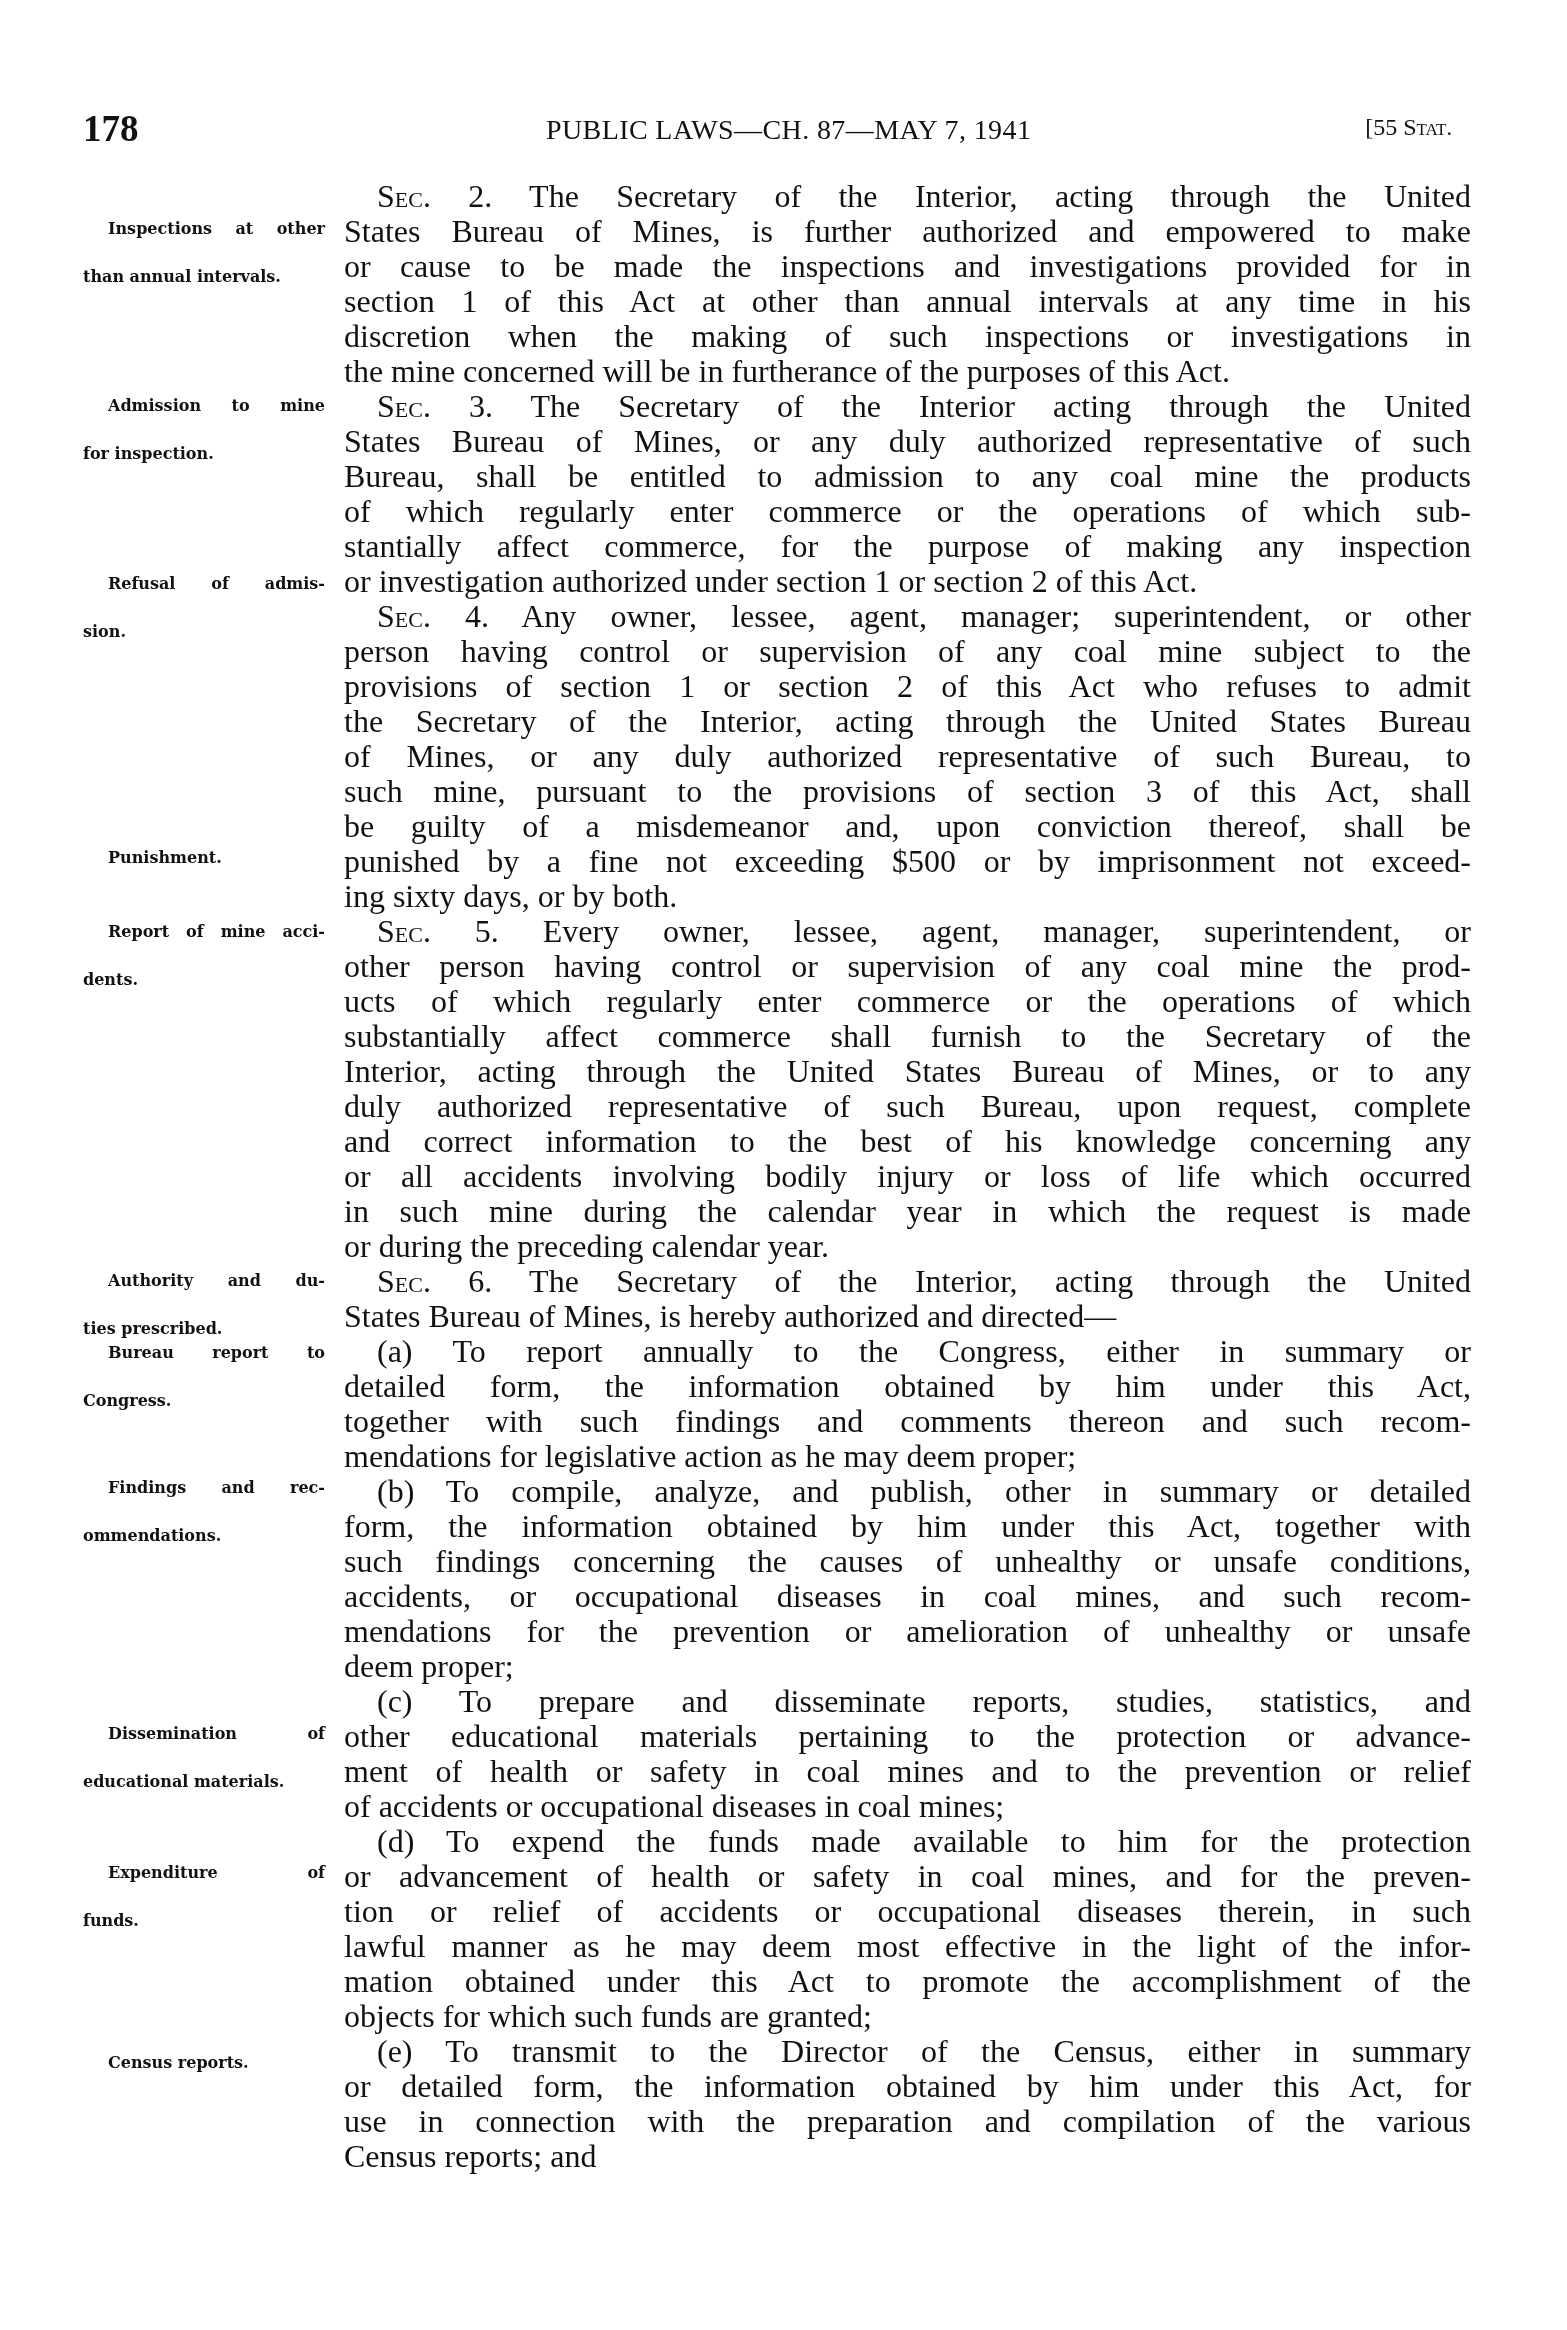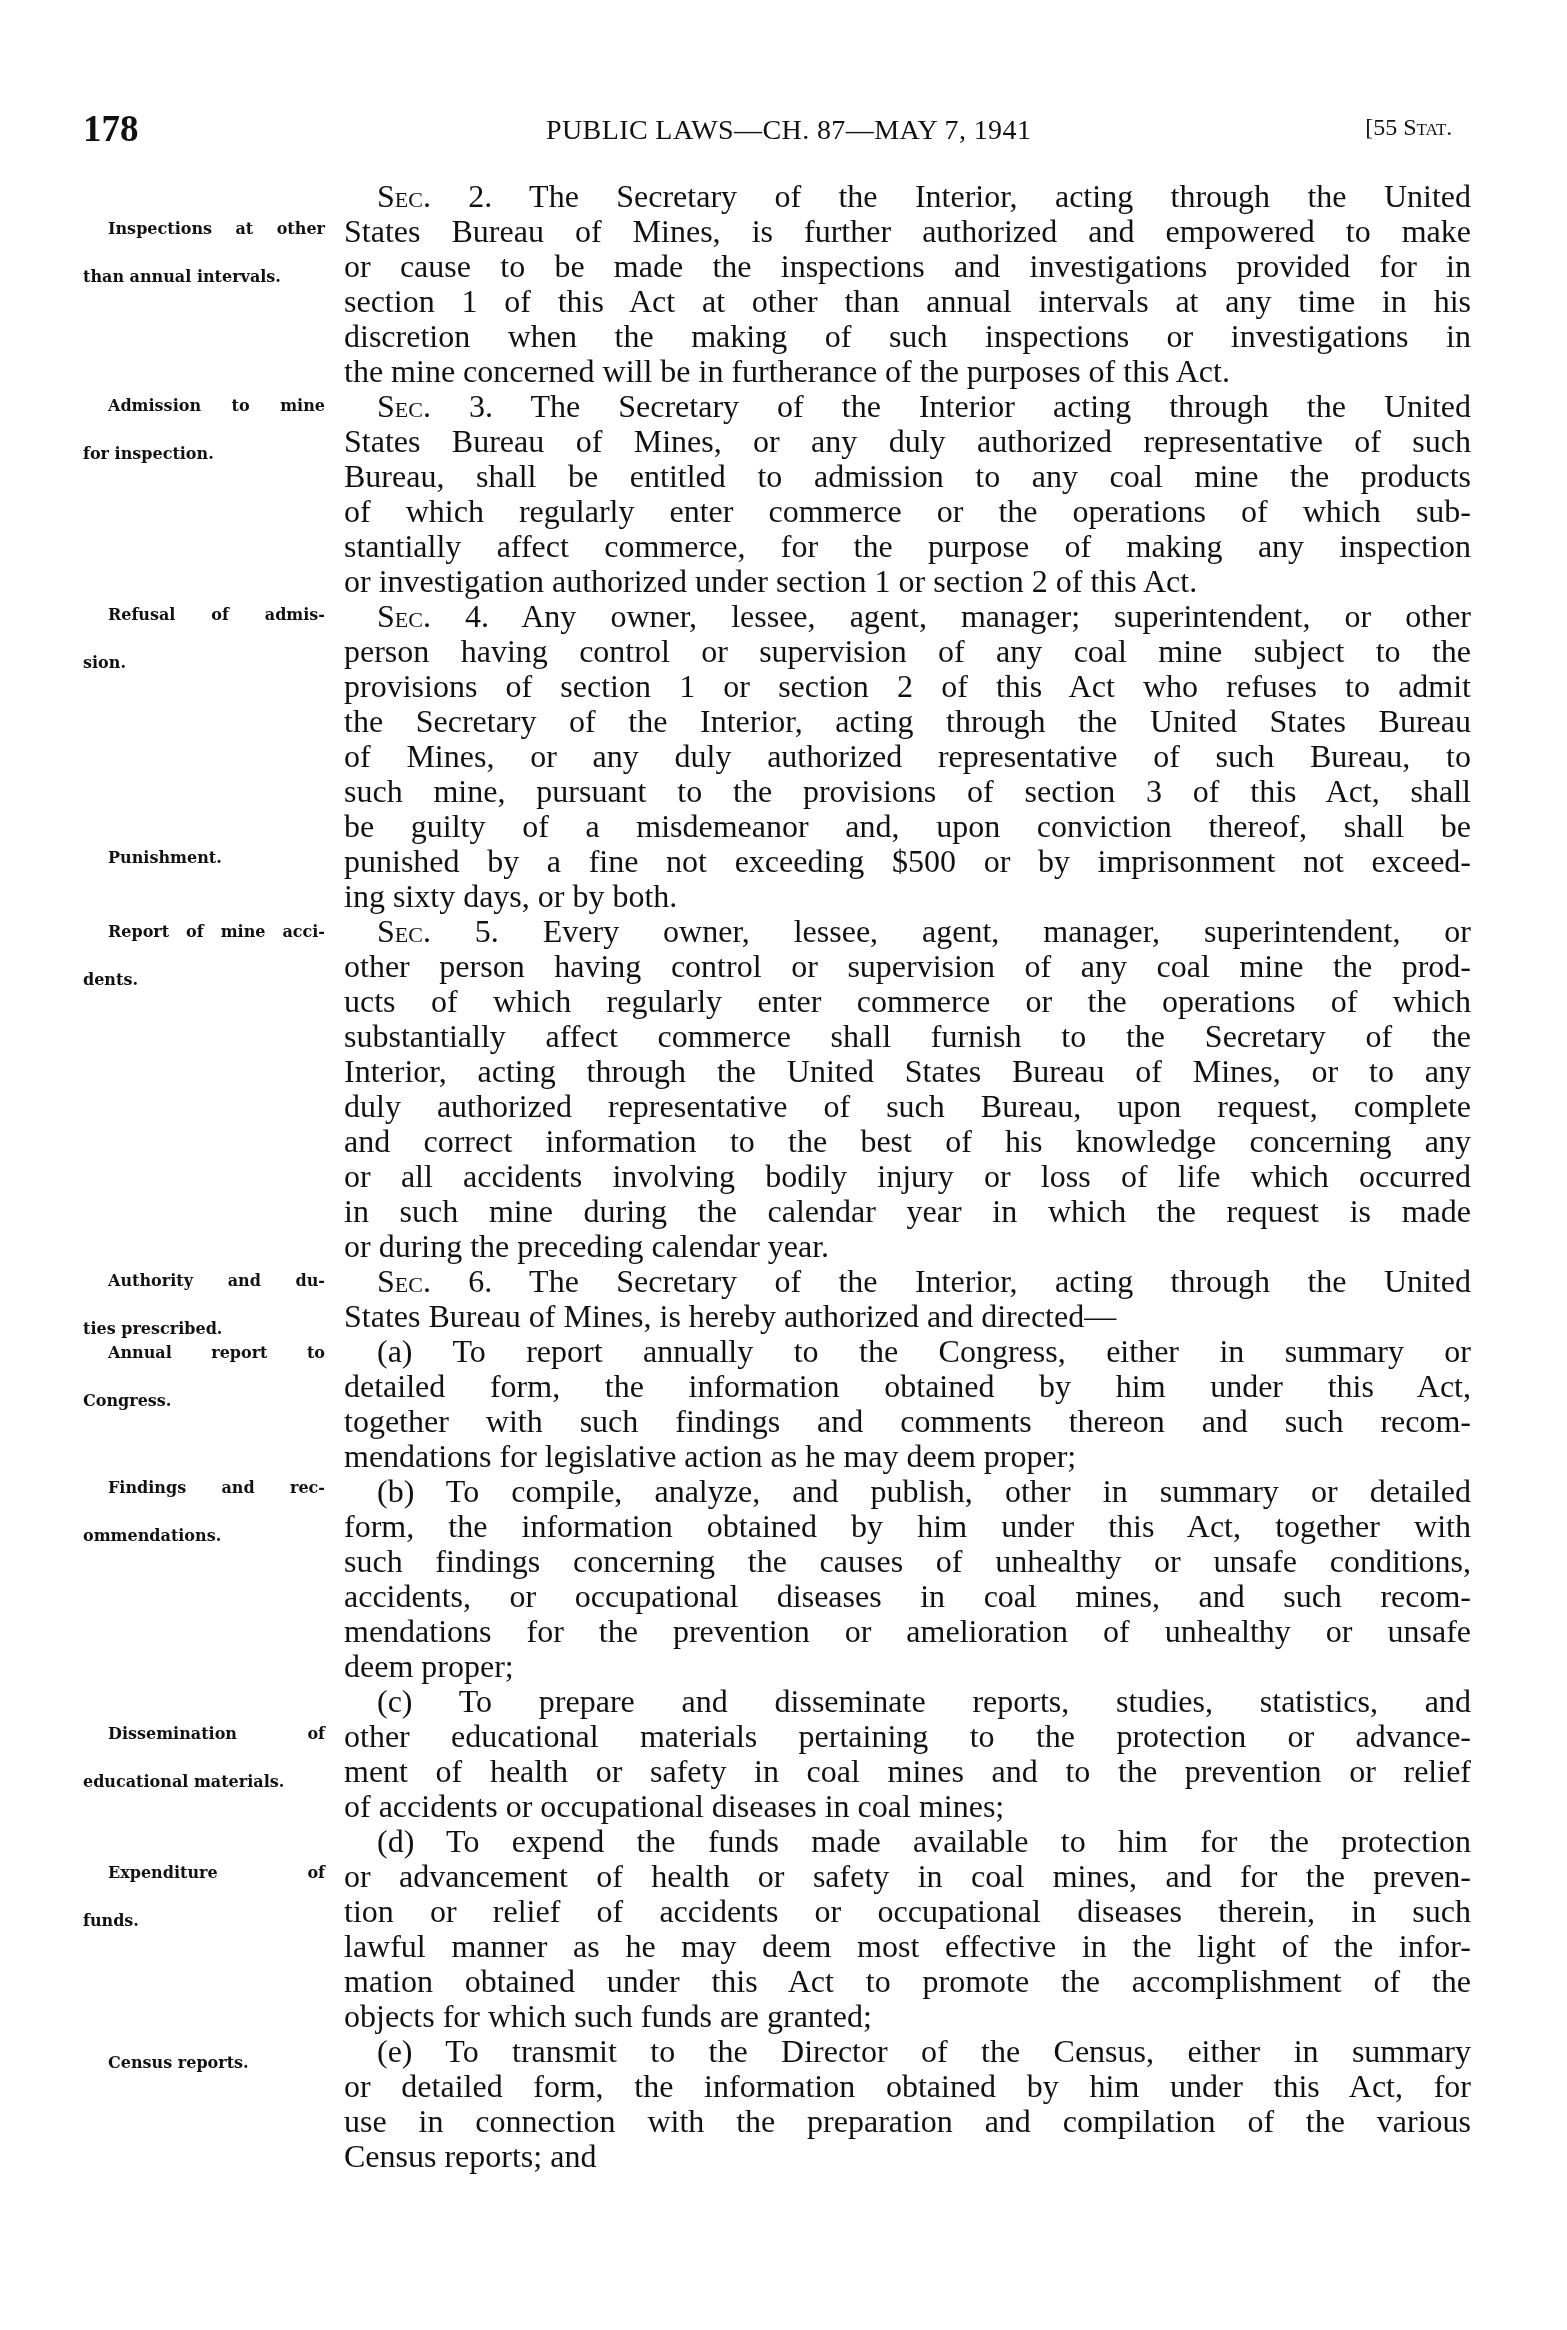--- a/index.html
+++ b/index.html
@@ -28,37 +28,37 @@
 
 <div id="margins">
     <div class="margin" style="top: 220px;">
       <div class="m1">Inspections at other</div>
       <div class="m2">than annual intervals.</div>
     </div>
     <div class="margin" style="top: 397px;">
       <div class="m1">Admission to mine</div>
       <div class="m2">for inspection.</div>
     </div>
-    <div class="margin" style="top: 606px;">
+    <div class="margin" style="top: 575px;">
       <div class="m1">Refusal of admis-</div>
       <div class="m2">sion.</div>
     </div>
     <div class="margin" style="top: 819px;">
       <div class="m2" style="padding-left: 25px;">Punishment.</div>
     </div>
     <div class="margin" style="top: 923px;">
       <div class="m1">Report of mine acci-</div>
       <div class="m2">dents.</div>
     </div>
     <div class="margin" style="top: 1272px;">
       <div class="m1">Authority and du-</div>
       <div class="m2">ties prescribed.</div>
     </div>
     <div class="margin" style="top: 1344px;">
-      <div class="m1">Annual report to</div>
+      <div class="m1">Bureau report to</div>
       <div class="m2">Congress.</div>
     </div>
     <div class="margin" style="top: 1479px;">
       <div class="m1">Findings and rec-</div>
       <div class="m2">ommendations.</div>
     </div>
     <div class="margin" style="top: 1725px;">
       <div class="m1">Dissemination of</div>
       <div class="m2">educational materials.</div>
     </div>

